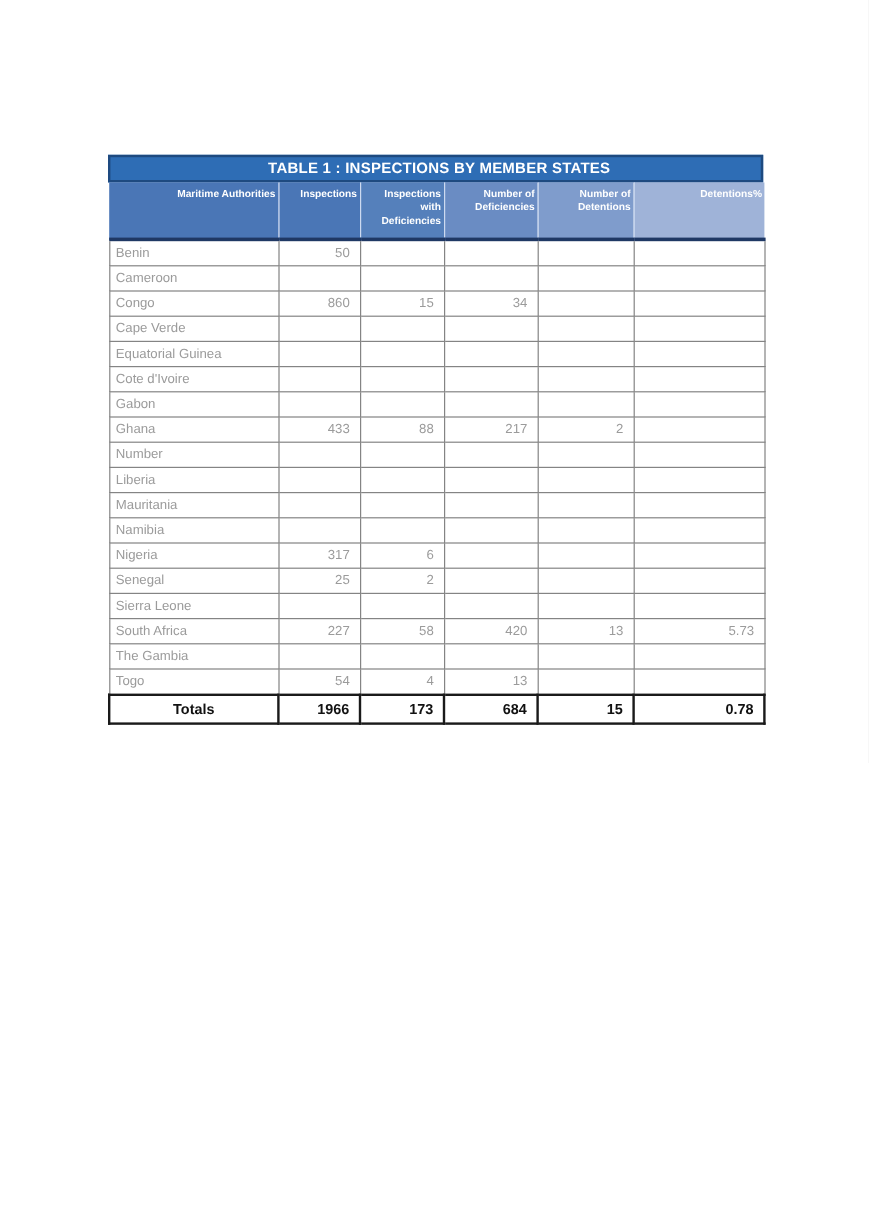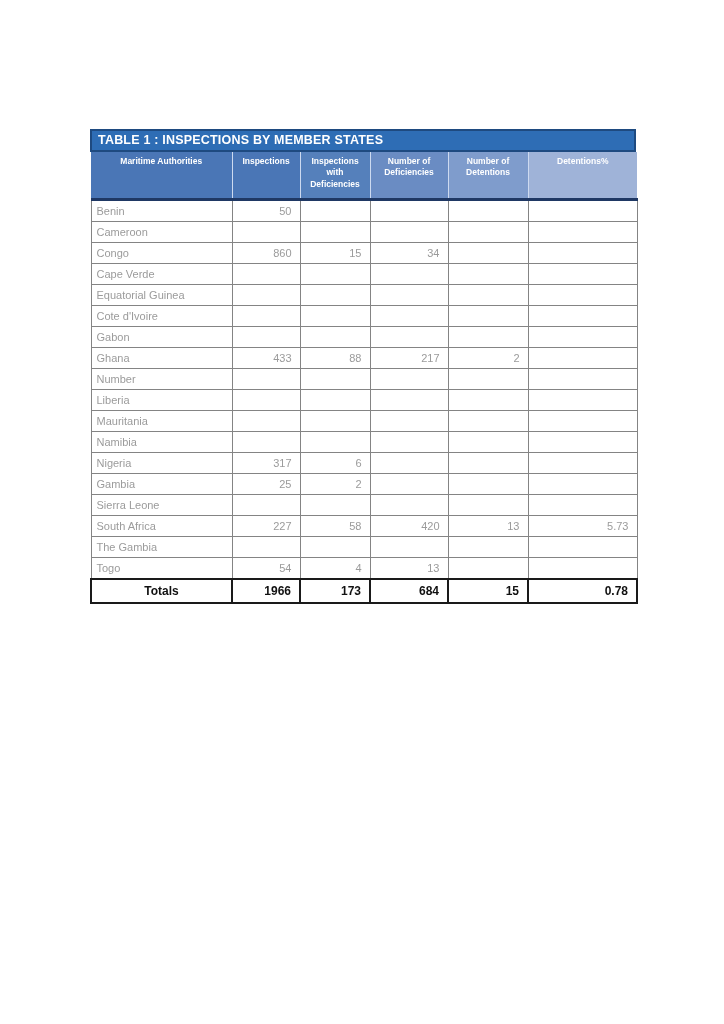--- a/index.html
+++ b/index.html
@@ -28,20 +28,21 @@
   .title-bar{
     background:var(--title-bar);
     border:2px solid var(--title-edge);
     color:#ffffff;
     font-weight:bold;
     font-size:12.5px;
     letter-spacing:0.2px;
     height:19px;
     line-height:19px;
     padding-left:6px;
+    text-align:center;
   }
   table{
     width:546px;
     border-collapse:collapse;
     table-layout:fixed;
   }
   col.c0{width:141px}
   col.c1{width:68px}
   col.c2{width:70px}
   col.c3{width:78px}
@@ -50,20 +51,21 @@
   thead th{
     color:#ffffff;
     font-size:8.5px;
     font-weight:bold;
     line-height:1.35;
     vertical-align:top;
     padding:4px 2px 0 2px;
     height:42px;
     border-left:1px solid #cddaf0;
     border-bottom:3px solid var(--header-divider);
+    text-align:right;
   }
   thead th:first-child{border-left:none;}
   tbody td{
     height:20px;
     border:1px solid var(--body-border);
     font-size:11px;
     color:var(--body-text);
     padding:0;
     overflow:hidden;
     white-space:nowrap;
@@ -208,21 +210,21 @@
           </tr>
           <tr>
             <td class="name">Nigeria</td>
             <td class="num">317</td>
             <td class="num">6</td>
             <td class="num"></td>
             <td class="num"></td>
             <td class="num"></td>
           </tr>
           <tr>
-            <td class="name">Gambia</td>
+            <td class="name">Senegal</td>
             <td class="num">25</td>
             <td class="num">2</td>
             <td class="num"></td>
             <td class="num"></td>
             <td class="num"></td>
           </tr>
           <tr>
             <td class="name">Sierra Leone</td>
             <td class="num"></td>
             <td class="num"></td>

